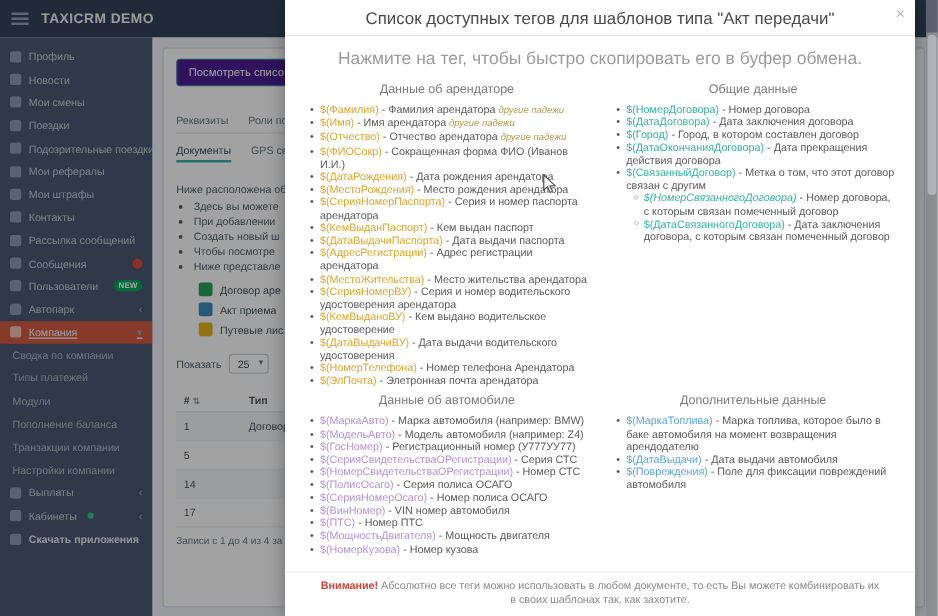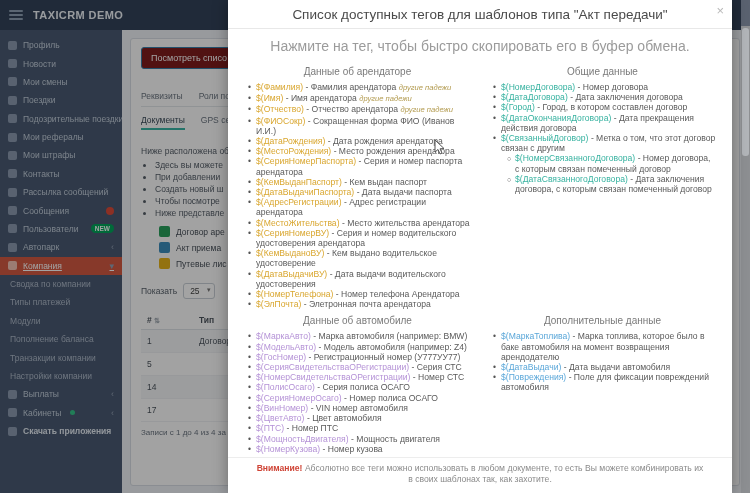--- a/index.html
+++ b/index.html
@@ -20,21 +20,21 @@
   .snav li.active{background:#d35a43;color:#fff;text-decoration:underline;}
   .snav li.active .ic{background:#f3c2b4;}
   .snav li.indent{padding-left:10px;color:#aeb9c9;}
   .snav li.emph{color:#e4ebf3;font-weight:bold;}
   .badge-dot{width:8px;height:8px;border-radius:50%;background:#dd4b39;margin-left:auto;}
   .badge-pill{margin-left:auto;background:#00a65a;color:#fff;font-size:6.5px;font-weight:bold;border-radius:6px;padding:1px 4px;}
   .gdot{width:5px;height:5px;border-radius:50%;background:#35c489;margin-left:3px;}
   .chev{margin-left:auto;color:#93a2b6;font-size:9px;}
   .content{position:absolute;left:122px;top:30px;width:628px;height:463px;background:#eef1f6;z-index:1;}
   .panel{position:absolute;left:8px;top:8px;width:610px;height:448px;background:#fdfdfd;border:1px solid #d8dde4;border-radius:3px;padding:8px 10px;box-sizing:border-box;}
-  .btn-primary{display:inline-block;background:#7f1d1d;color:#fff;font-size:9px;padding:5px 9px;border-radius:3px;border:1px solid #367fa9;}
+  .btn-primary{display:inline-block;background:#4c1d95;color:#fff;font-size:9px;padding:5px 9px;border-radius:3px;border:1px solid #367fa9;}
   .tabs1{margin-top:22px;display:flex;gap:16px;font-size:8.5px;color:#6b7580;border-bottom:1px solid #e2e6ea;padding-bottom:5px;}
   .tabs2{margin-top:8px;display:flex;gap:16px;font-size:8.5px;color:#6b7580;}
   .tab-active{color:#3a4a58;border-bottom:2px solid #39b5a4;padding-bottom:3px;}
   .introline{margin-top:16px;font-size:8.5px;color:#555e68;}
   .blist{margin:4px 0 0 14px;padding:0;font-size:8.5px;color:#555e68;}
   .blist li{margin:2px 0;}
   .doclinks{margin:8px 0 0 18px;}
   .doclink{display:flex;align-items:center;gap:6px;margin:5px 0;font-size:8.5px;color:#474f58;}
   .doclink .dic{width:11px;height:11px;border-radius:2px;}
   .doclink span.lbl{}
@@ -291,35 +291,34 @@
         <h3>Данные об автомобиле</h3>
         <ul>
           <li><span class="tag" style="color: rgb(180, 145, 214);">$(МаркаАвто)</span> <span>- Марка автомобиля (например: BMW)</span></li>
           <li><span class="tag" style="color: rgb(180, 145, 214);">$(МодельАвто)</span> <span>- Модель автомобиля (например: Z4)</span></li>
           <li><span class="tag" style="color: rgb(180, 145, 214);">$(ГосНомер)</span> <span>- Регистрационный номер (У777УУ77)</span></li>
           <li><span class="tag" style="color: rgb(180, 145, 214);">$(СерияСвидетельстваОРегистрации)</span> <span>- Серия СТС</span></li>
           <li><span class="tag" style="color: rgb(180, 145, 214);">$(НомерСвидетельстваОРегистрации)</span> <span>- Номер СТС</span></li>
           <li><span class="tag" style="color: rgb(180, 145, 214);">$(ПолисОсаго)</span> <span>- Серия полиса ОСАГО</span></li>
           <li><span class="tag" style="color: rgb(180, 145, 214);">$(СерияНомерОсаго)</span> <span>- Номер полиса ОСАГО</span></li>
           <li><span class="tag" style="color: rgb(180, 145, 214);">$(ВинНомер)</span> <span>- VIN номер автомобиля</span></li>
-          <li><span class="tag" style="color: rgb(180, 145, 214);">$(ЦветАвто)</span> <span>- Цвет автомобиля</span></li>
           <li><span class="tag" style="color: rgb(180, 145, 214);">$(ПТС)</span> <span>- Номер ПТС</span></li>
           <li><span class="tag" style="color: rgb(180, 145, 214);">$(МощностьДвигателя)</span> <span>- Мощность двигателя</span></li>
           <li><span class="tag" style="color: rgb(180, 145, 214);">$(НомерКузова)</span> <span>- Номер кузова</span></li>
         </ul>
       </div>
       <div class="sec c2r1">
         <h3>Общие данные</h3>
         <ul>
           <li><span class="tag" style="color: rgb(54, 178, 160);">$(НомерДоговора)</span> <span>- Номер договора</span></li>
           <li><span class="tag" style="color: rgb(54, 178, 160);">$(ДатаДоговора)</span> <span>- Дата заключения договора</span></li>
           <li><span class="tag" style="color: rgb(54, 178, 160);">$(Город)</span> <span>- Город, в котором составлен договор</span></li>
           <li><span class="tag" style="color: rgb(54, 178, 160);">$(ДатаОкончанияДоговора)</span> <span>- Дата прекращения действия договора</span></li>
           <li><span class="tag" style="color: rgb(54, 178, 160);">$(СвязанныйДоговор)</span> <span>- Метка о том, что этот договор связан с другим</span></li>
-          <li class="sub"><span class="tag" style="color: rgb(54, 178, 160);">$(НомерСвязанногоДоговора)</span> <span>- Номер договора, с которым связан помеченный договор</span></li>
+          <li class="sub"><span class="tag" style="color: rgb(54, 178, 160); font-style: italic;">$(НомерСвязанногоДоговора)</span> <span>- Номер договора, с которым связан помеченный договор</span></li>
           <li class="sub"><span class="tag" style="color: rgb(54, 178, 160);">$(ДатаСвязанногоДоговора)</span> <span>- Дата заключения договора, с которым связан помеченный договор</span></li>
         </ul>
       </div>
       <div class="sec c2r2">
         <h3>Дополнительные данные</h3>
         <ul>
           <li><span class="tag" style="color: rgb(90, 167, 217);">$(МаркаТоплива)</span> <span>- Марка топлива, которое было в баке автомобиля на момент возвращения арендодателю</span></li>
           <li><span class="tag" style="color: rgb(90, 167, 217);">$(ДатаВыдачи)</span> <span>- Дата выдачи автомобиля</span></li>
           <li><span class="tag" style="color: rgb(90, 167, 217);">$(Повреждения)</span> <span>- Поле для фиксации повреждений автомобиля</span></li>
         </ul>

